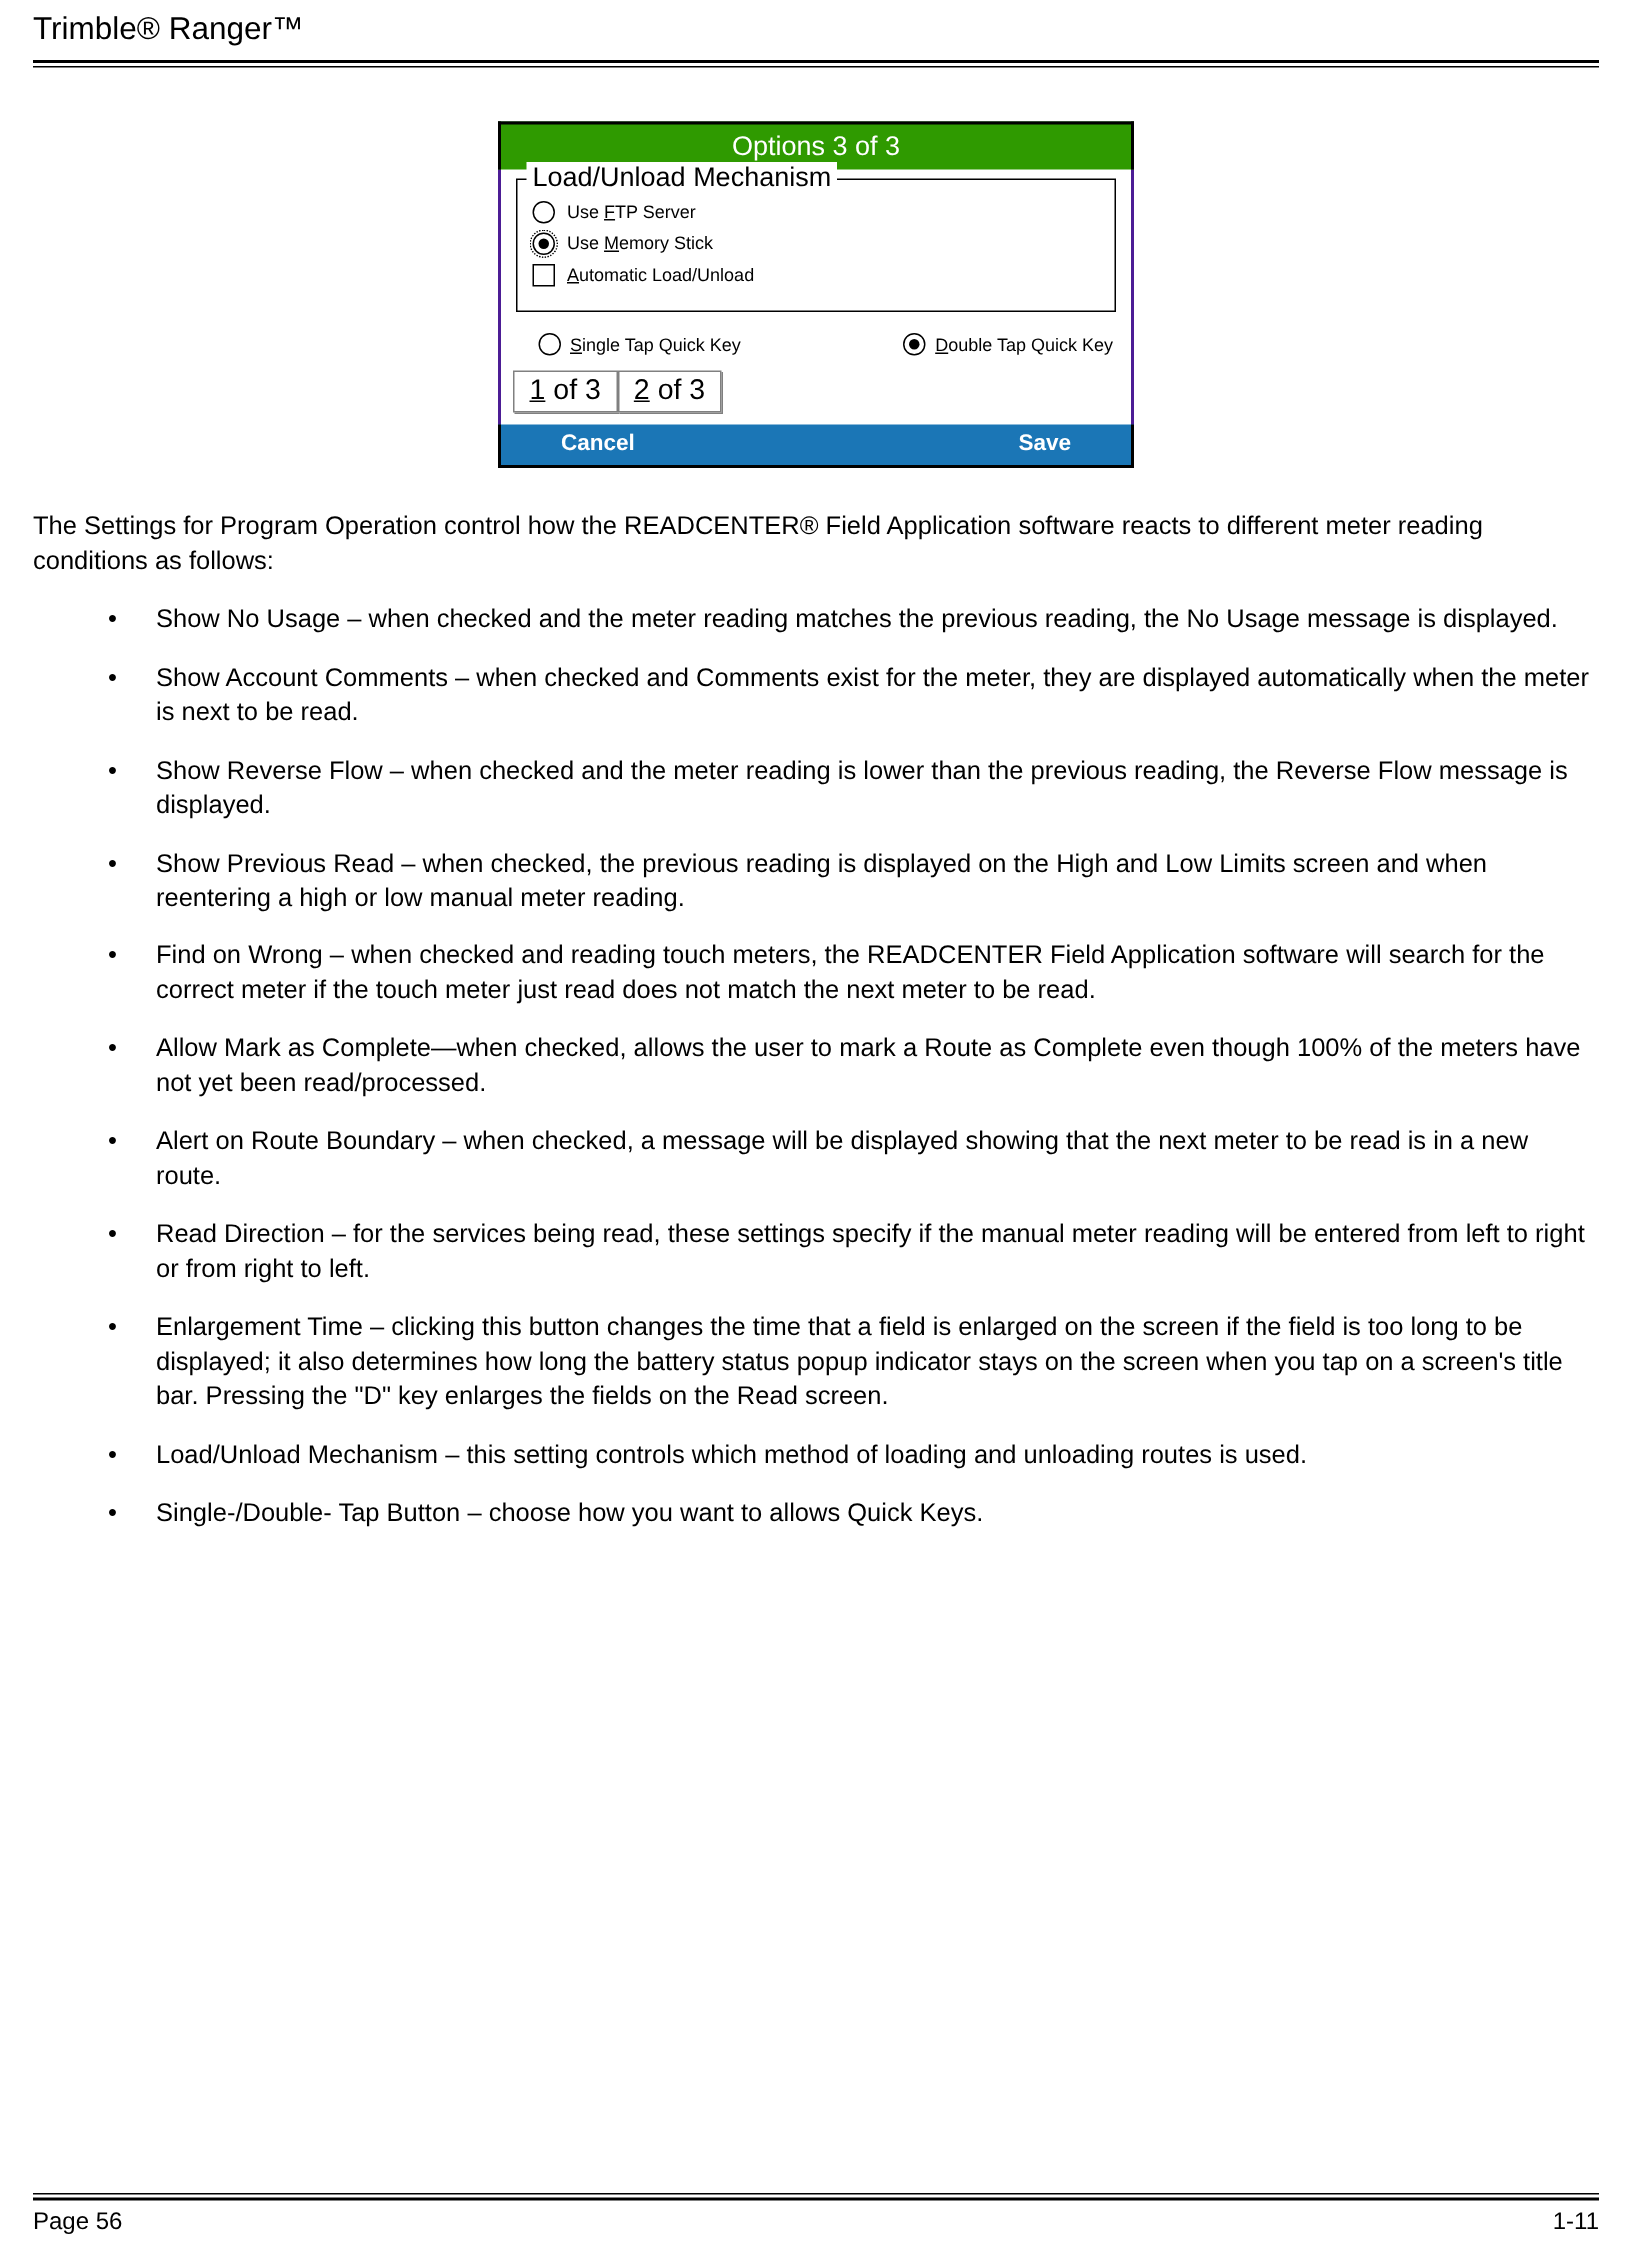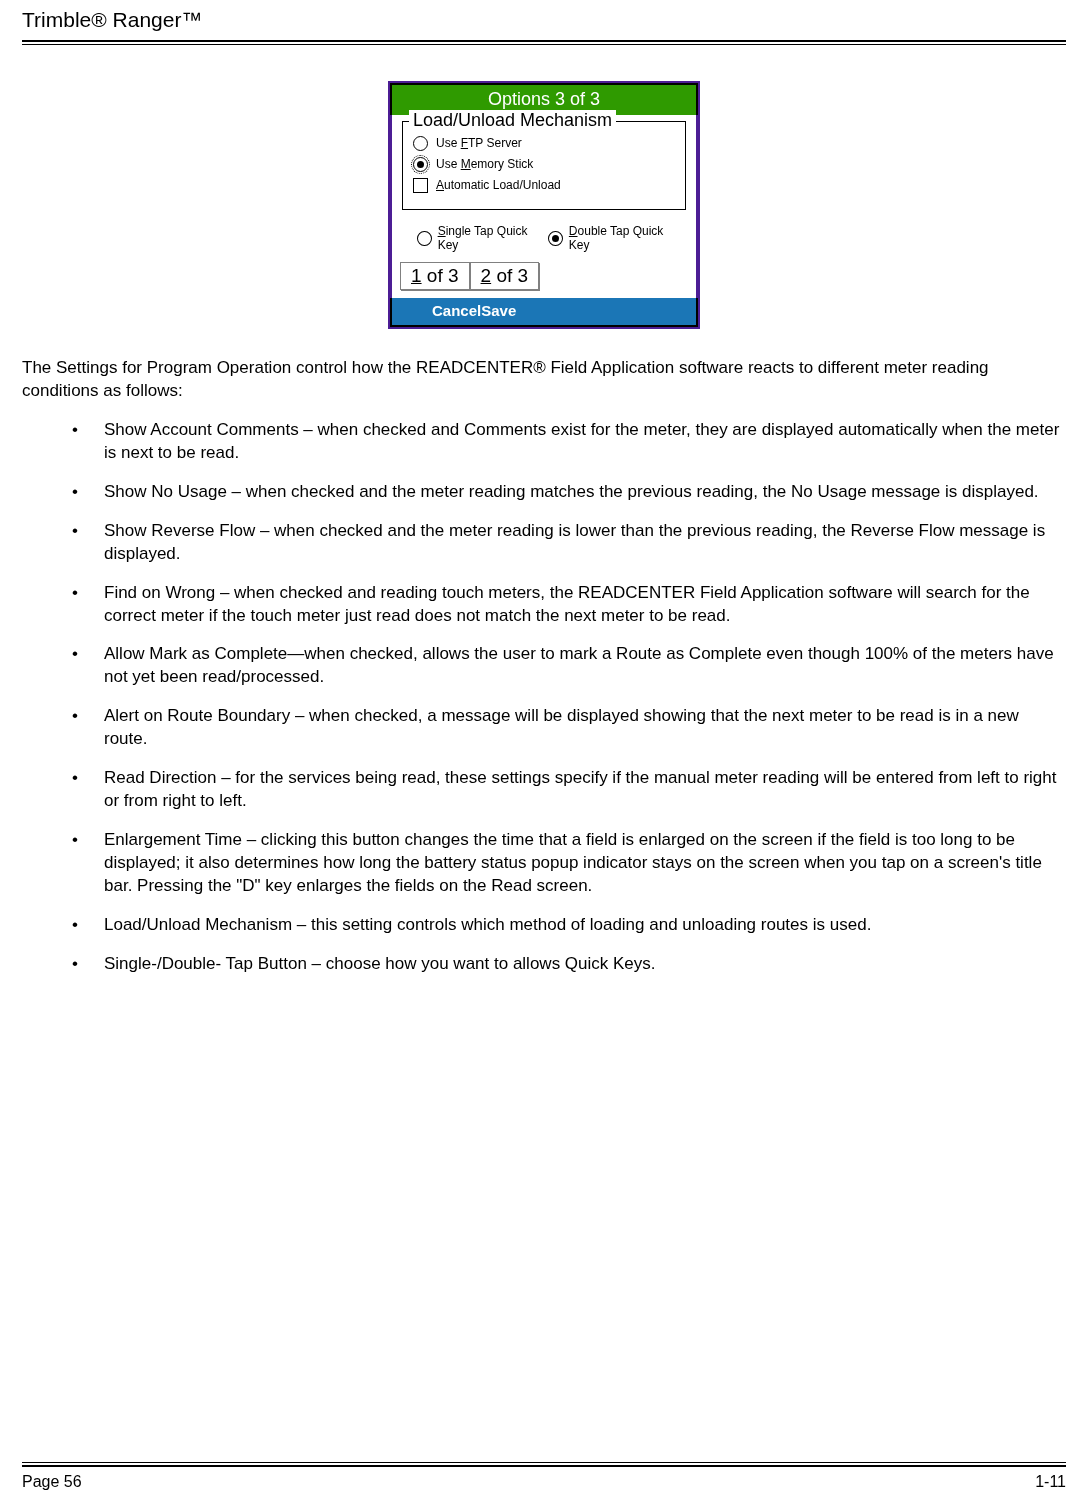--- a/index.html
+++ b/index.html
@@ -25,22 +25,22 @@
   .hdr-rules .thin  { height: 1px; background: #000; margin-top: 2px; }
 
   
   .shot-wrap {
     width: 100%;
     display: flex;
     justify-content: center;
     margin: 36px 0 28px 0;
   }
   .shot {
-    width: 312px;
-    border: 4px solid #4c1d95;
+    width: 424px;
+    border: 2px solid #4c1d95;
     background: #fff;
     font-family: Tahoma, Arial, sans-serif;
   }
   .shot-title {
     width: calc(100% + 4px);
     margin: -2px -2px 0 -2px;
     background: #2f9a00;
     color: #fff;
     text-align: center;
     font-size: 18px;
@@ -110,21 +110,21 @@
     font-family: Tahoma, sans-serif;
   }
   .tab .u { text-decoration: underline; }
 
   .shot-footer {
     width: calc(100% + 4px);
     margin: 0 -2px -2px -2px;
     background: #1b76b6;
     color: #fff;
     display: flex;
-    justify-content: flex-start;
+    justify-content: space-between;
     padding: 4px 40px 6px 40px;
     font-weight: bold;
     font-size: 15px;
     border: 2px solid #000;
     border-top: none;
   }
 
   
   .intro {
     font-size: 17px;
@@ -229,23 +229,24 @@
       <div class="shot-footer">
         <span>Cancel</span>
         <span>Save</span>
       </div>
     </div>
   </div>
 
   <p class="intro">The Settings for Program Operation control how the READCENTER® Field Application software reacts to different meter reading conditions as follows:</p>
 
   <ul class="bullets">
+    <li>Show No Usage – when checked and the meter reading matches the previous reading, the No Usage message is displayed.</li>
     <li>Show Account Comments – when checked and Comments exist for the meter, they are displayed automatically when the meter is next to be read.</li>
-    <li>Show No Usage – when checked and the meter reading matches the previous reading, the No Usage message is displayed.</li>
     <li>Show Reverse Flow – when checked and the meter reading is lower than the previous reading, the Reverse Flow message is displayed.</li>
+    <li>Show Previous Read – when checked, the previous reading is displayed on the High and Low Limits screen and when reentering a high or low manual meter reading.</li>
     <li>Find on Wrong – when checked and reading touch meters, the READCENTER Field Application software will search for the correct meter if the touch meter just read does not match the next meter to be read.</li>
     <li>Allow Mark as Complete—when checked, allows the user to mark a Route as Complete even though 100% of the meters have not yet been read/processed.</li>
     <li>Alert on Route Boundary – when checked, a message will be displayed showing that the next meter to be read is in a new route.</li>
     <li>Read Direction – for the services being read, these settings specify if the manual meter reading will be entered from left to right or from right to left.</li>
     <li>Enlargement Time – clicking this button changes the time that a field is enlarged on the screen if the field is too long to be displayed; it also determines how long the battery status popup indicator stays on the screen when you tap on a screen's title bar.  Pressing the "D" key enlarges the fields on the Read screen.</li>
     <li>Load/Unload Mechanism – this setting controls which method of loading and unloading routes is used.</li>
     <li>Single-/Double- Tap Button – choose how you want to allows Quick Keys.</li>
   </ul>
 
   <div class="footer">

